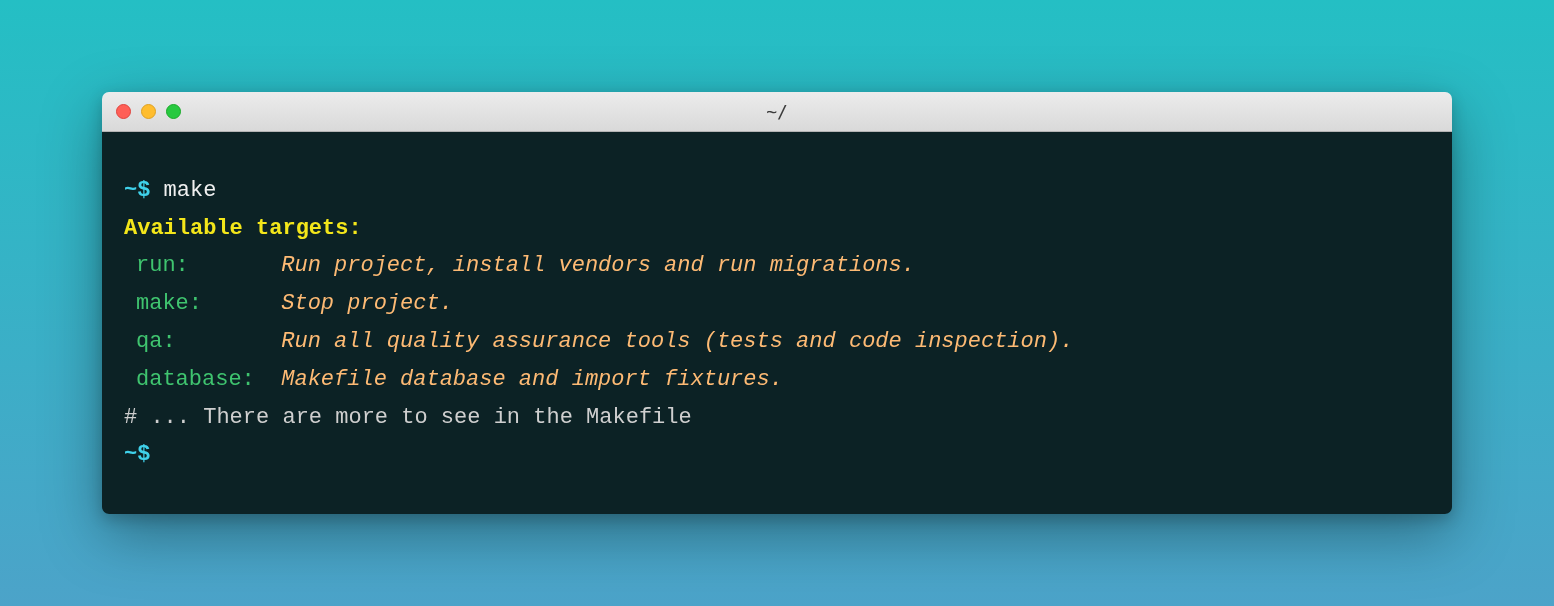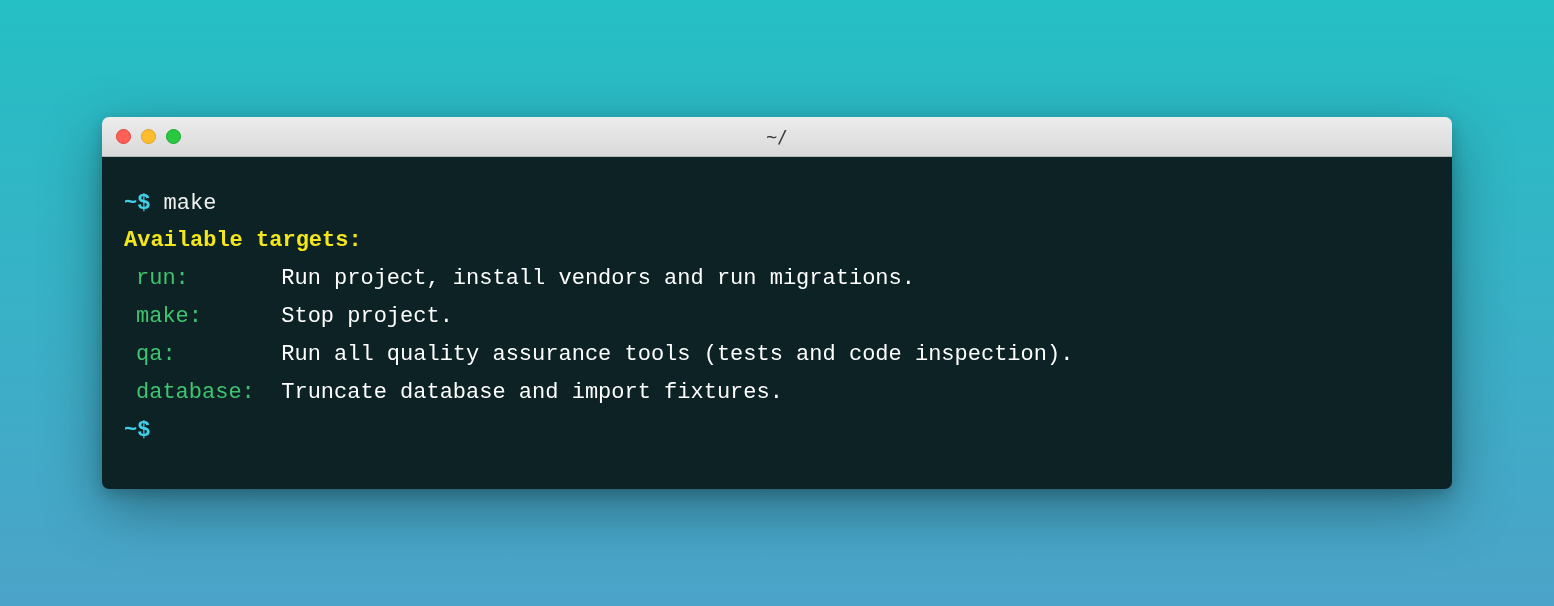--- a/index.html
+++ b/index.html
@@ -50,49 +50,50 @@
       right: 0;
       text-align: center;
       font-family: ui-monospace, "SF Mono", Menlo, monospace;
       font-size: 18px;
       color: #3b3b3b;
       font-weight: 500;
       pointer-events: none;
     }
     .terminal-body {
       background: #0c2225;
-      padding: 28px 22px 40px 22px;
+      padding: 40px 22px 40px 22px;
       font-size: 22px;
       line-height: 1.72;
       color: #e8e8e8;
     }
     .line {
       white-space: pre;
     }
     .prompt { color: #3fd1ea; font-weight: 600; }
     .cmd { color: #f0f0f0; }
     .header { color: #f3e61a; font-weight: 700; }
     .target { color: #3fc46f; margin-left: 12px; }
-    .desc { color: #ffffff; }
+    .desc { color: #fdba74; font-style: italic; }
     .comment { color: #cfcfcf; }
   </style>
 </head>
 <body>
 
 <div class="terminal-window">
   <div class="titlebar">
     <div class="traffic-lights">
       <div class="traffic-light red"></div>
       <div class="traffic-light yellow"></div>
       <div class="traffic-light green"></div>
     </div>
     <div class="window-title">~/</div>
   </div>
   <div class="terminal-body">
     <div class="line"><span class="prompt">~$</span> <span class="cmd">make</span></div>
     <div class="line header">Available targets:</div>
     <div class="line"><span class="target">run:</span><span>       </span><span class="desc">Run project, install vendors and run migrations.</span></div>
     <div class="line"><span class="target">make:</span><span>      </span><span class="desc">Stop project.</span></div>
     <div class="line"><span class="target">qa:</span><span>        </span><span class="desc">Run all quality assurance tools (tests and code inspection).</span></div>
-    <div class="line"><span class="target">database:</span><span>  </span><span class="desc">Truncate database and import fixtures.</span></div>
+    <div class="line"><span class="target">database:</span><span>  </span><span class="desc">Makefile database and import fixtures.</span></div>
+    <div class="line comment"># ... There are more to see in the Makefile</div>
     <div class="line"><span class="prompt">~$</span></div>
   </div>
 </div>
 
 </body></html>

